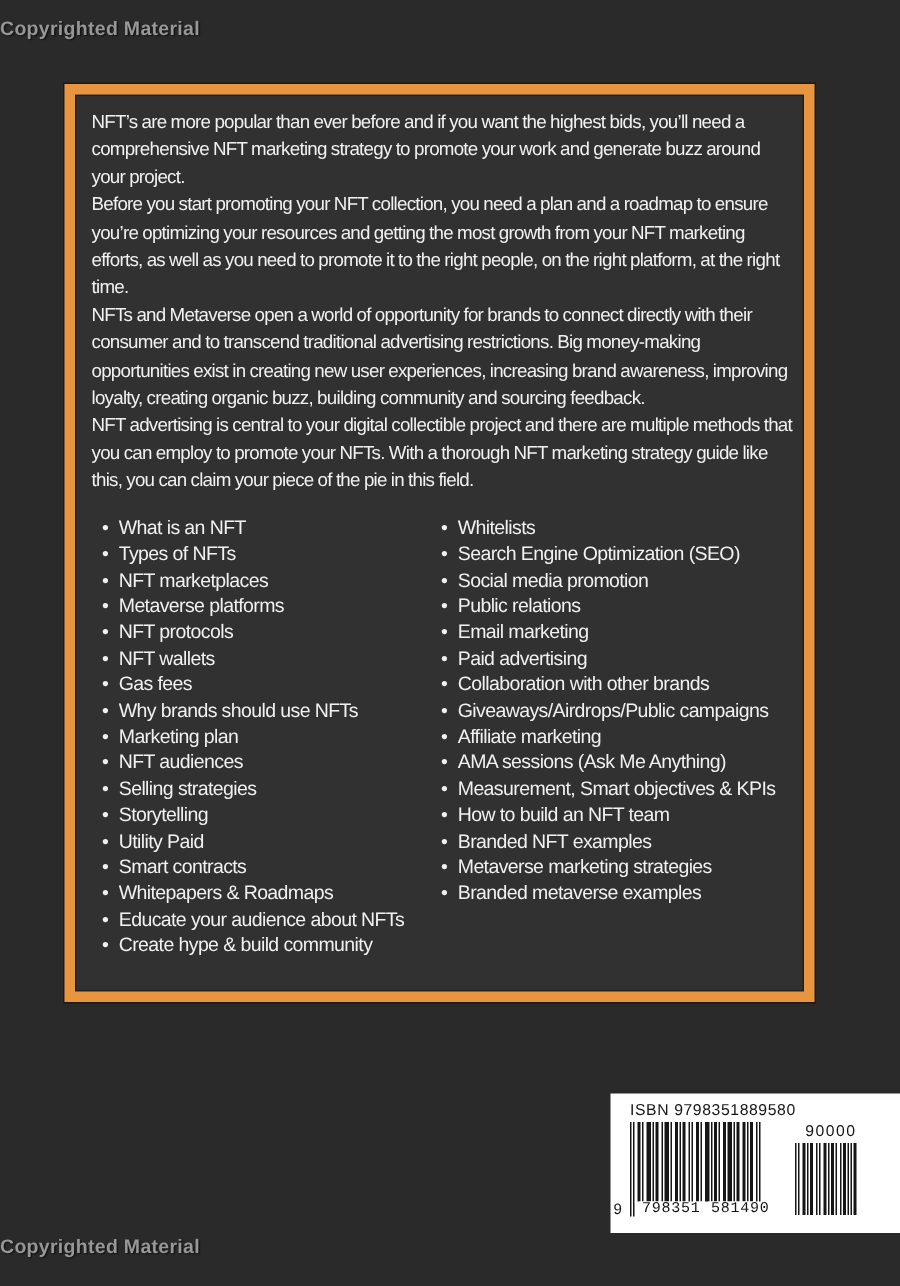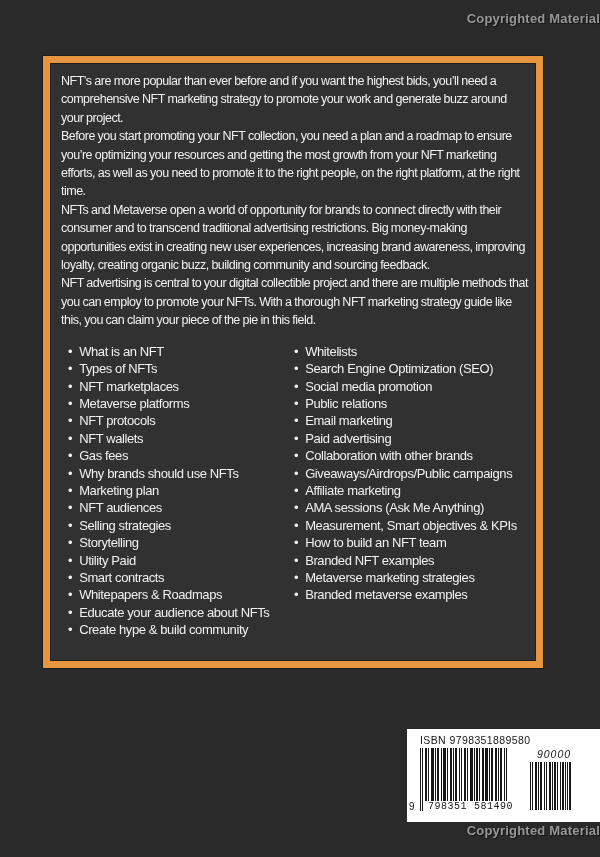--- a/index.html
+++ b/index.html
@@ -12,21 +12,21 @@
     --barcode-ink:#161616;
   }
   *{box-sizing:border-box;}
   html,body{margin:0;padding:0;}
   body{
     width:600px;height:857px;position:relative;overflow:hidden;
     background:var(--background);
     font-family:"Liberation Sans","DejaVu Sans",sans-serif;
   }
   .copyright{
-    position:absolute;left:0;width:600px;text-align:right;
+    position:absolute;left:0;width:600px;text-align:left;
     color:var(--muted);font-size:13px;font-weight:700;letter-spacing:.2px;
     text-shadow:1px 1px 1px rgba(0,0,0,.55);
   }
   .copyright.top{top:11px;}
   .copyright.bottom{top:823px;}
   .panel{
     position:absolute;left:43px;top:56px;width:500px;height:612px;
     background:var(--panel-bg);
     border:7px solid var(--accent);
     box-shadow:0 0 0 1px rgba(0,0,0,.35), inset 0 0 0 1px rgba(0,0,0,.35);
@@ -61,21 +61,21 @@
   .bc-digits{
     position:absolute;bottom:0;left:6px;right:4px;
     display:flex;justify-content:space-between;
     font-size:10px;letter-spacing:.5px;font-family:Liberation Mono, monospace;
   }
   .bc-digits span{background:var(--barcode-bg);padding:0 2px;}
   .bc-digit-9{
     position:absolute;bottom:0;left:-11px;font-size:10px;
     background:var(--barcode-bg);
   }
-  .bc-supp{margin-left:11px;width:48px;font-style:italic;}
+  .bc-supp{margin-left:11px;width:48px;}
   .supp-label{font-size:10.5px;letter-spacing:1px;text-align:center;line-height:12px;}
   .bars.supp{margin-top:2px;}
 </style>
 </head>
 <body>
 
 <div>
 
   <div class="copyright top">Copyrighted Material</div>
 

